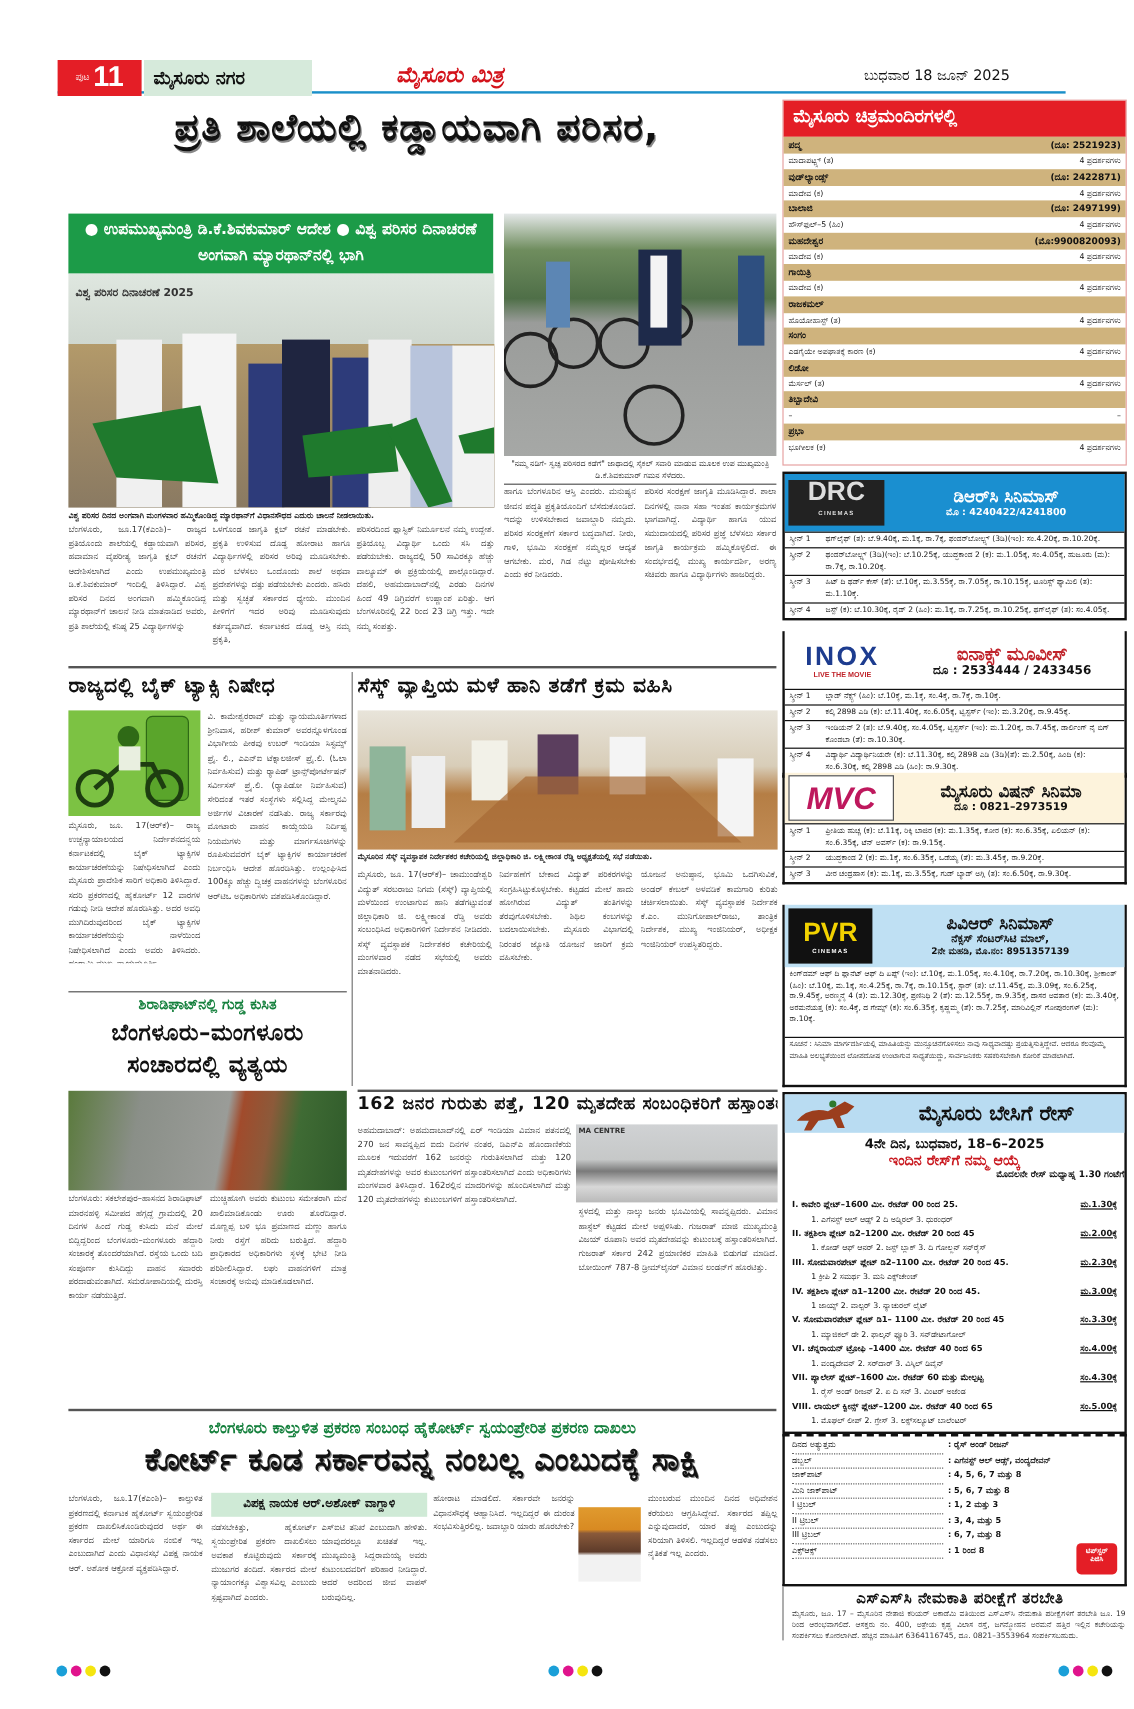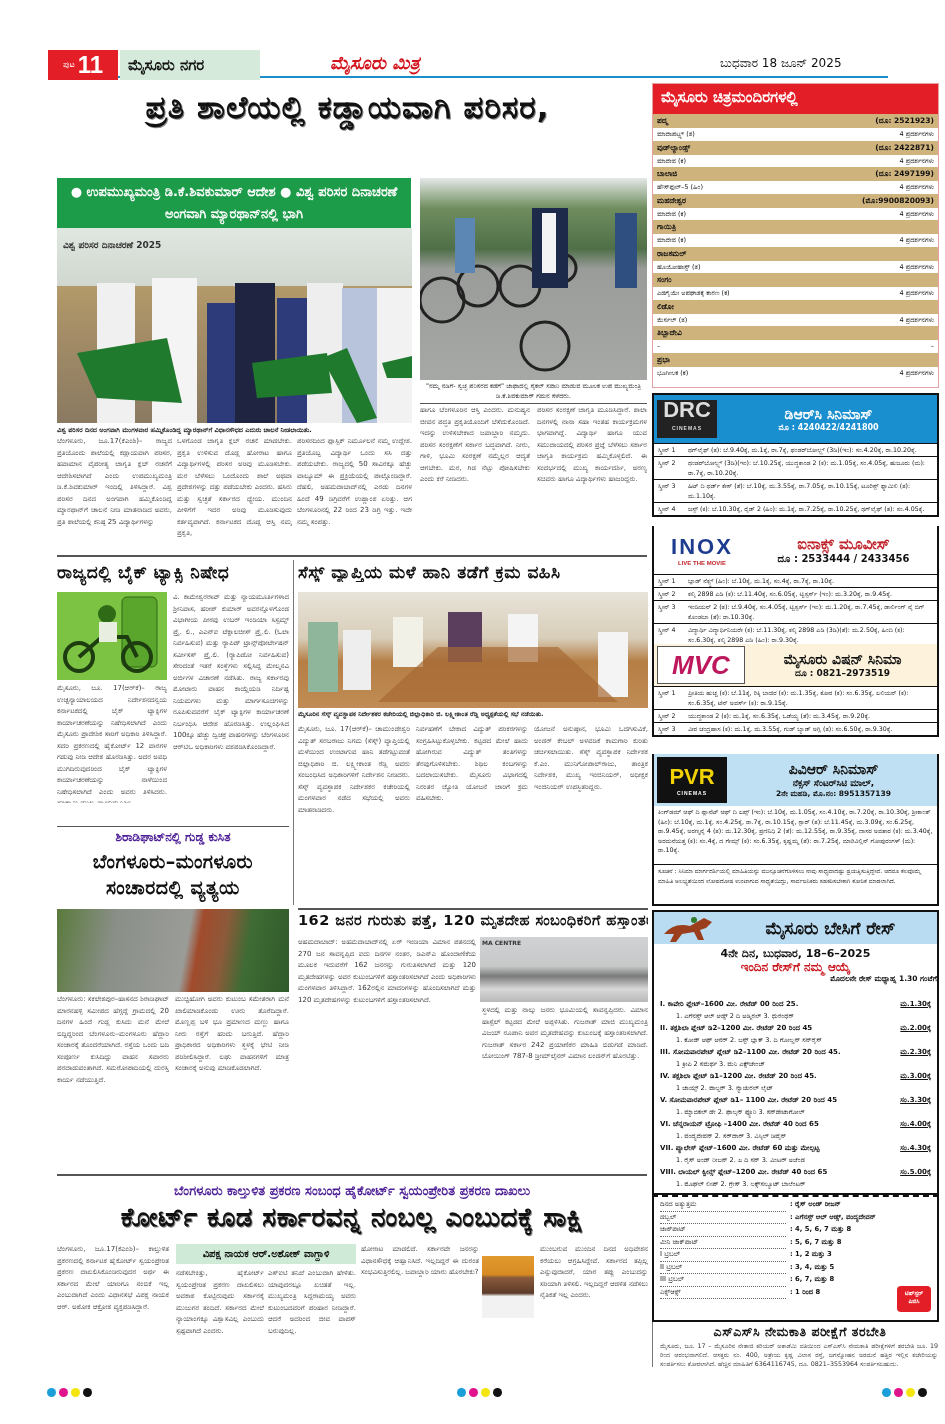--- a/index.html
+++ b/index.html
@@ -13,29 +13,29 @@
 .paper-name{left:330px;top:52px;font-size:18px;color:#d3131b;font-weight:bold;font-style:italic}
 .date{left:720px;top:56px;font-size:12px}
 .headline1{left:55px;top:86px;width:585px;font-size:31px;font-weight:bold;line-height:43px;text-align:center;letter-spacing:1px;text-shadow:1px 1px 0 #888}
 .subhead-green{left:57px;top:178px;width:354px;height:50px;background:#1c9b48;color:#fff;font-size:13px;font-weight:bold;line-height:22px;text-align:center;padding:3px}
 .photo{background:#7a8a6c;overflow:hidden}
 .caption{font-size:7px;line-height:10px;color:#222}
 .body{font-size:7px;line-height:11.5px;color:#333;text-align:justify}
 .hr{height:1px;background:#555}
 .vr{width:1px;background:#777}
 .h2{font-weight:bold;font-size:20px;letter-spacing:.5px}
-.red-kicker{color:#4c1d95;font-weight:bold}
+.red-kicker{color:#15803d;font-weight:bold}
 
 .cinema-box{left:652px;top:83px;width:287px;height:305px;border:1px solid #e6a2a2}
 .cinema-head{background:#e41e26;color:#fff;font-size:15px;font-weight:bold;height:30px;padding:4px 8px}
 .c-row-name{background:#cfb37d;height:14px;font-size:7.5px;font-weight:bold;display:flex;justify-content:space-between;padding:0 4px;align-items:center}
 .c-row-film{height:12.5px;font-size:6.5px;display:flex;justify-content:space-between;padding:0 4px;align-items:center}
 .chain{left:652px;width:287px;border:2px solid #111}
 .chain-head{display:flex;align-items:center;height:48px}
-.logo-box{width:60px;height:38px;margin:3px;display:flex;align-items:center;justify-content:center;font-weight:bold;font-family:"Liberation Sans",sans-serif}
+.logo-box{width:80px;height:38px;margin:3px;display:flex;align-items:center;justify-content:center;font-weight:bold;font-family:"Liberation Sans",sans-serif}
 .chain-title{flex:1;text-align:center}
 .chain-title .n{font-size:14px;font-weight:bold}
 .chain-title .p{font-size:9px;font-weight:bold}
 .screen{font-size:6.3px;line-height:10px;border-top:1px solid #111;padding:1px 4px;display:flex}
 .screen .s{width:30px;flex:none}
 .race{left:652px;top:910px;width:287px;height:285px;border:2px solid #111}
 .race-head{height:32px;background:#b9dcf2;display:flex;align-items:center}
 .race-line{font-size:7px;line-height:12px;padding:0 6px;display:flex;justify-content:space-between}
 .race-sub{font-size:6.5px;padding-left:22px;line-height:12px}
 .pool{left:652px;top:1195px;width:287px;height:127px;border:2px solid #111;border-top:2px dashed #111;padding:2px 6px}

